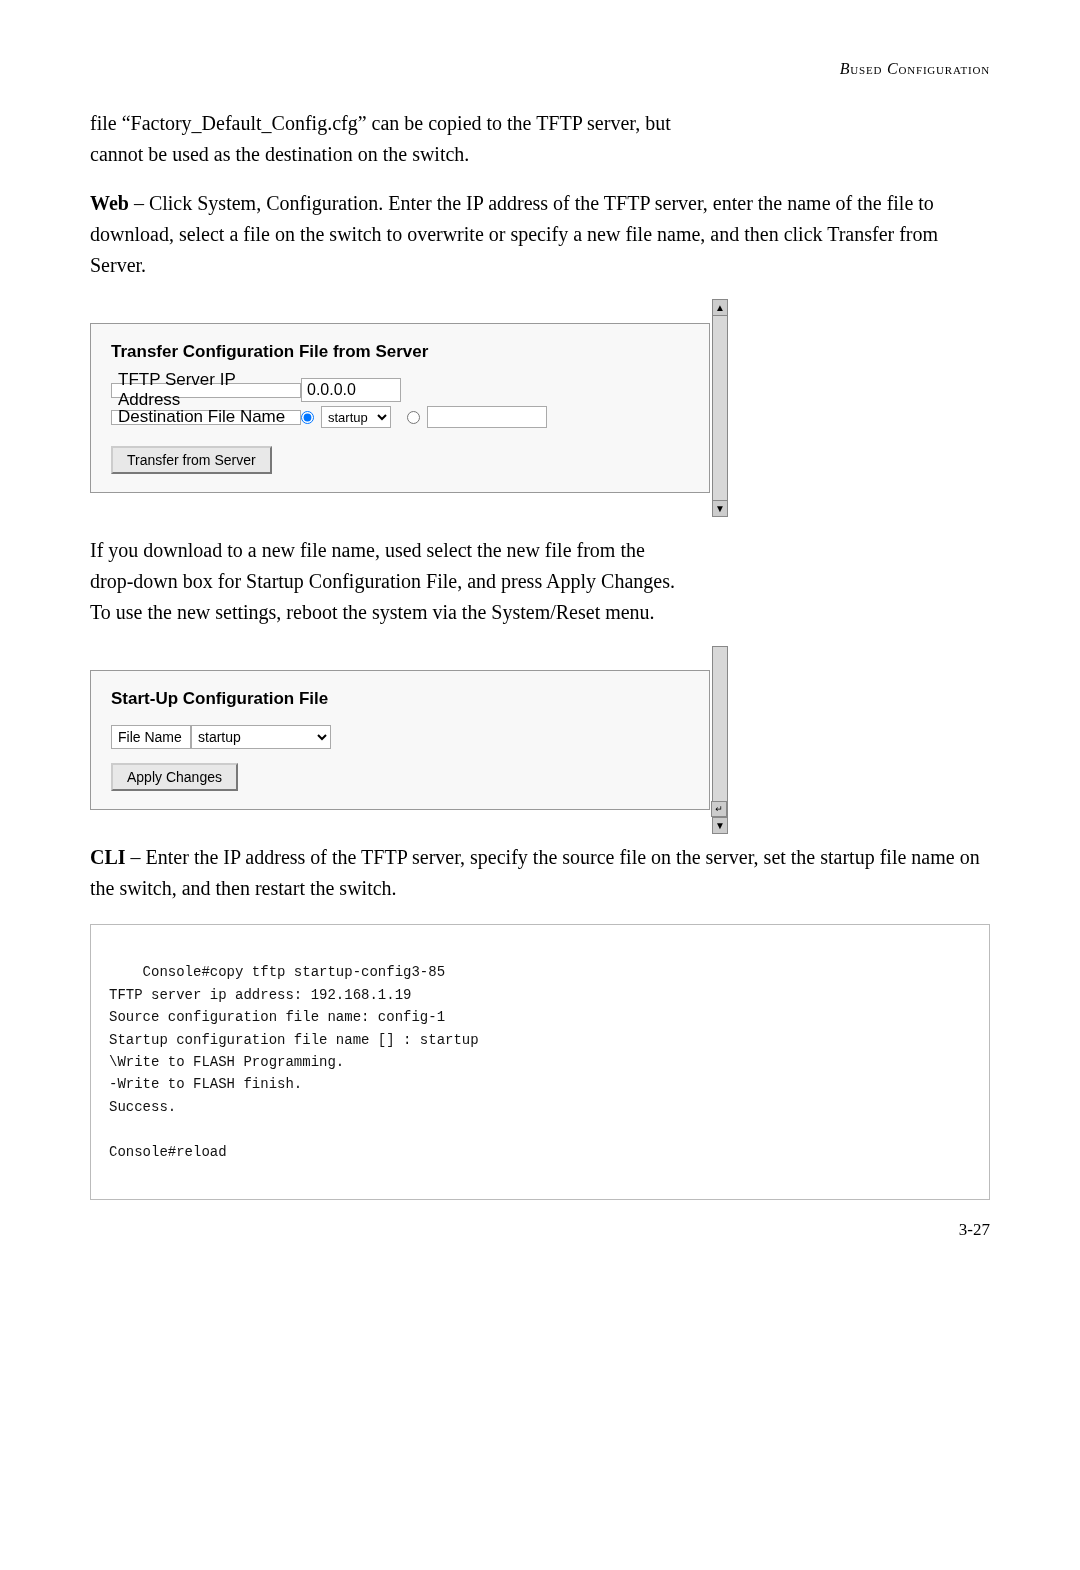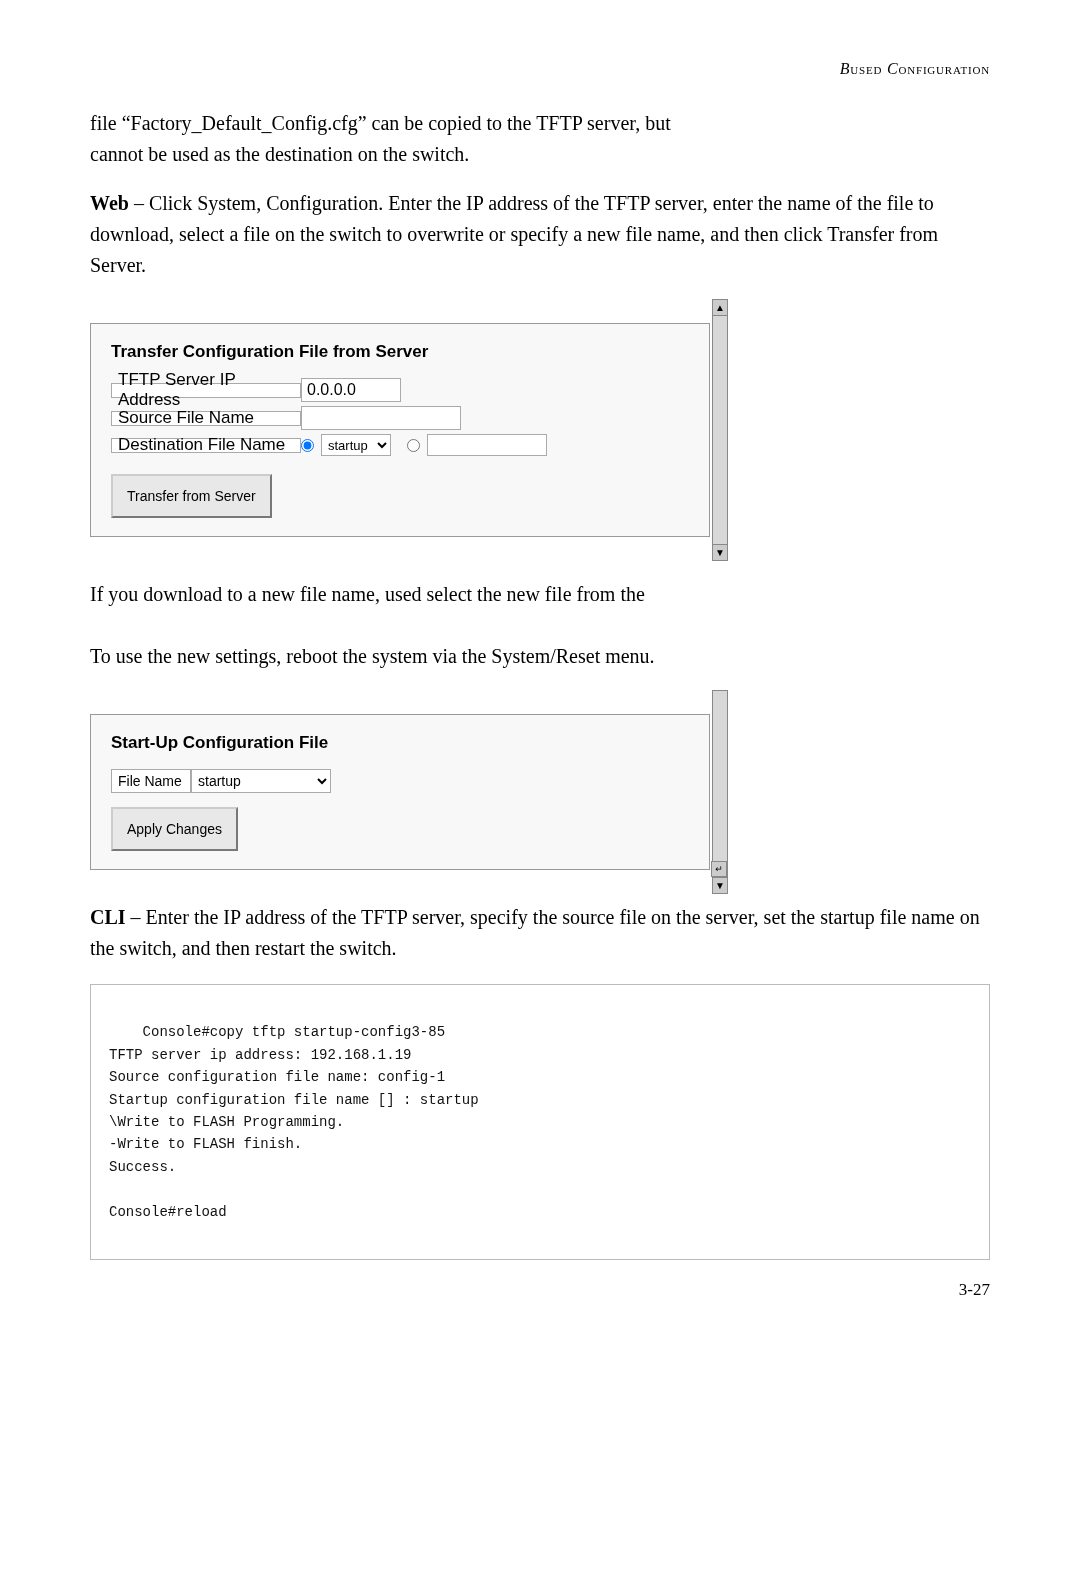--- a/index.html
+++ b/index.html
@@ -106,21 +106,21 @@
       padding: 0 4px;
       width: 120px;
       background: #fff;
     }
     .ui-button {
       margin-top: 14px;
       border: 2px outset #ccc;
       background: #e8e8e8;
       font-family: Arial, sans-serif;
       font-size: 14px;
-      padding: 12px 14px;
+      padding: 4px 14px;
       cursor: pointer;
     }
     .startup-box {
       border: 1px solid #999;
       margin: 24px 0 24px 0;
       padding: 18px 20px 18px 20px;
       background: #f8f8f8;
       width: 620px;
       position: relative;
     }
@@ -195,24 +195,20 @@
     <div class="ui-box">
       <div class="ui-box-title">Transfer Configuration File from Server</div>
 
       
       <div class="ui-form-row">
         <div class="ui-form-label">TFTP Server IP Address</div>
         <input class="ui-form-input" type="text" value="0.0.0.0" style="width: 100px;">
       </div>
 
       
-      <div class="ui-form-row">
-        <div class="ui-form-label">Source File Name</div>
-        <input class="ui-form-input ui-form-input-wide" type="text" value="" style="">
-      </div>
 
       
       <div class="ui-form-row">
         <div class="ui-form-label">Destination File Name</div>
         <div class="dest-row">
           <input type="radio" name="dest" checked="" class="dest-radio" style="">
           <select class="dest-select">
             <option>startup</option>
             <option>running</option>
           </select>
@@ -228,21 +224,21 @@
     
     <div style="position:absolute; right:-18px; top:0; width:16px; height:100%; border:1px solid #888; background:#d8d8d8;">
       <div style="width:100%; height:16px; background:#ccc; border-bottom:1px solid #888; display:flex; align-items:center; justify-content:center; font-size:10px;">▲</div>
       <div style="position:absolute; bottom:0; width:100%; height:16px; background:#ccc; border-top:1px solid #888; display:flex; align-items:center; justify-content:center; font-size:10px;">▼</div>
     </div>
   </div>
 
   
   <p class="body-text" style="margin-top: 10px;">
     <span>If you download to a new file name, used select the new file from the</span><br>
-    <br>
+    <span>drop-down box for Startup Configuration File, and press Apply Changes.</span><br>
     <span>To use the new settings, reboot the system via the System/Reset menu.</span>
   </p>
 
   
   <div style="position:relative; display:inline-block; margin-bottom: 8px;">
     <div class="startup-box">
       <div class="ui-box-title">Start-Up Configuration File</div>
 
       
       <div class="startup-row">

